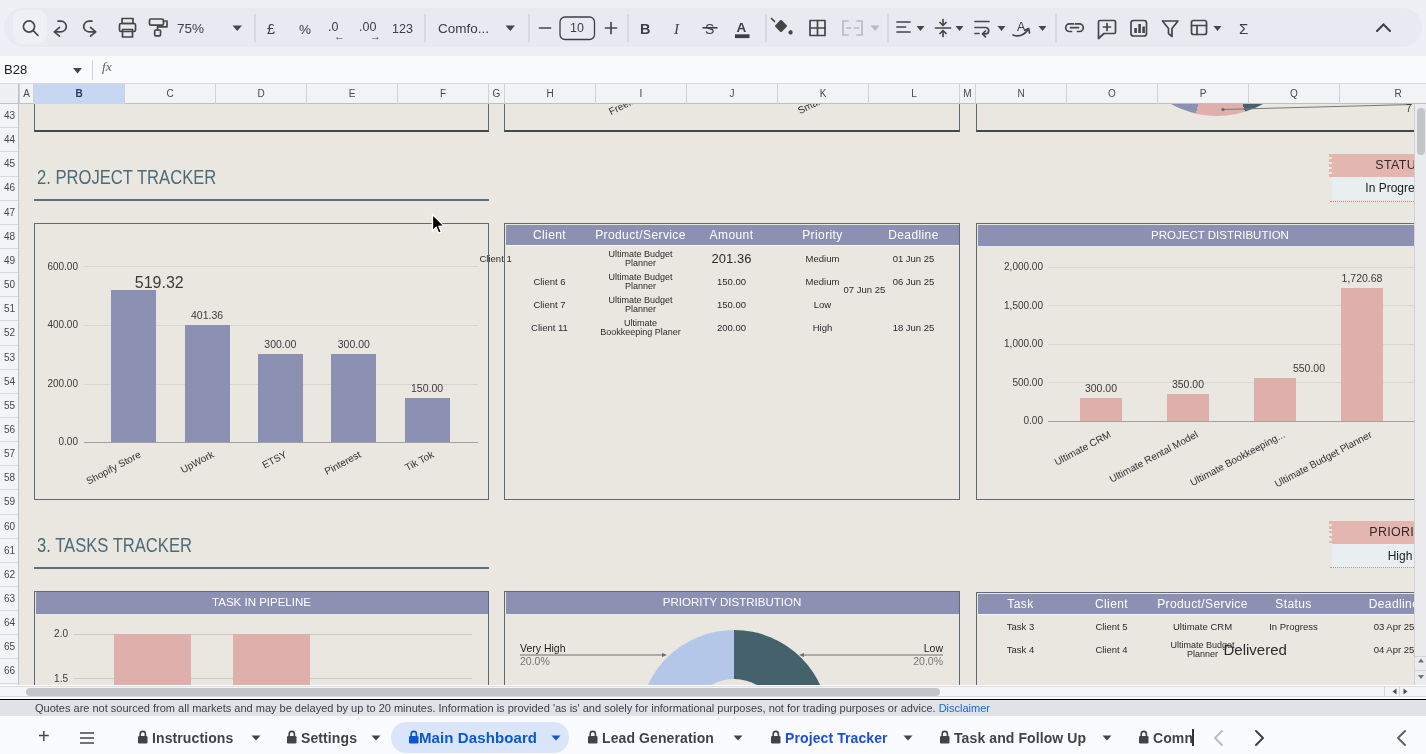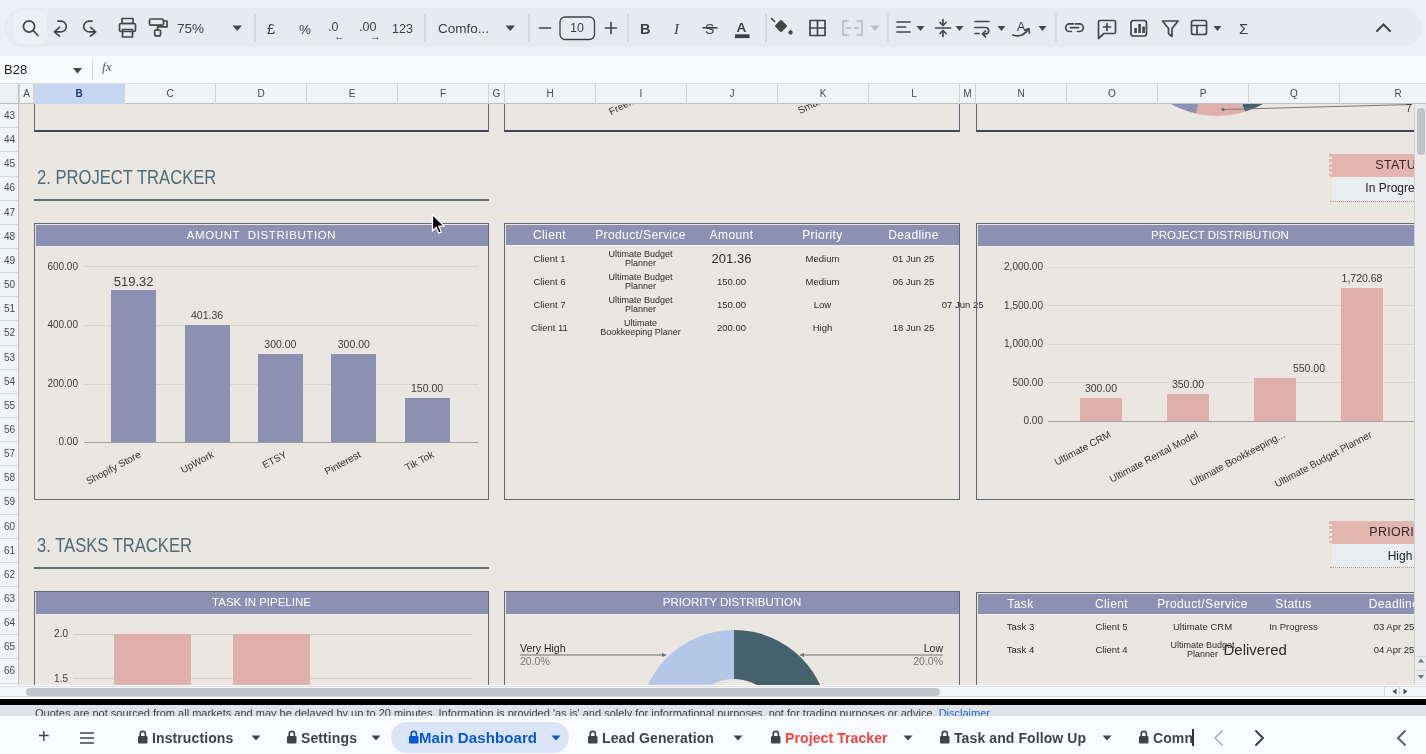--- a/index.html
+++ b/index.html
@@ -130,68 +130,65 @@
 <div class="a xlab" style="left:801px;top:1px;transform:rotate(-27deg);transform-origin:0 100%">Small Busines</div>
 <div class="a" style="left:1123px;top:-176px;width:188px;height:188px;border-radius:50%;background:conic-gradient(from 120deg, #44616c 0 42.6deg, #dfafab 42.6deg 72.9deg, #8c91b3 72.9deg 100deg, #eae7e1 100deg 360deg)"></div>
 <svg class="a" style="left:1219px;top:-4px" width="200" height="24">
       <line x1="3" y1="9.5" x2="193" y2="4.5" stroke="#777" stroke-width="1"></line>
       <circle cx="4" cy="9.5" r="1.6" fill="#666"></circle>
     </svg>
 <div class="a" style="left:1406px;top:-1px;font-size:10px;color:#333">7</div>
 <div class="a" style="left:37px;top:62.5px;font-size:20px;line-height:20px;color:#4d6b79;white-space:nowrap;transform:scaleX(0.83);transform-origin:0 50%">2. PROJECT TRACKER</div>
 <div class="a" style="left:34px;top:95px;width:455px;height:1.5px;background:#57707d;"></div>
 <div class="a" style="left:34px;top:119px;width:455px;height:277px;border:1.5px solid #5f6a74;"></div>
-<div class="a" style="left:35.5px;top:120.5px;width:452px;height:21px;background:#8c91b3;">
-      <div class="hdrtxt" style="letter-spacing:0.6px">AMOUNT&nbsp; DISTRIBUTION</div>
-    </div>
 <div class="a" style="left:84px;top:162.3px;width:394px;height:1px;background:#d9d6d0;"></div>
 <div class="a" style="left:84px;top:220.89999999999998px;width:394px;height:1px;background:#d9d6d0;"></div>
 <div class="a" style="left:84px;top:279.5px;width:394px;height:1px;background:#d9d6d0;"></div>
 <div class="a" style="left:84px;top:337.8px;width:394px;height:1.5px;background:#a3a19c;"></div>
 <div class="a" style="left:38px;top:156.8px;width:40px;text-align:right;font-size:10px;color:#3a3a3a;line-height:11px">600.00</div>
 <div class="a" style="left:38px;top:215.39999999999998px;width:40px;text-align:right;font-size:10px;color:#3a3a3a;line-height:11px">400.00</div>
 <div class="a" style="left:38px;top:274.0px;width:40px;text-align:right;font-size:10px;color:#3a3a3a;line-height:11px">200.00</div>
 <div class="a" style="left:38px;top:332.3px;width:40px;text-align:right;font-size:10px;color:#3a3a3a;line-height:11px">0.00</div>
 <div class="a" style="left:111.2px;top:186.0px;width:45px;height:151.8px;background:#8c91b3;"></div>
-<div class="a" style="left:83.7px;top:170.0px;width:100px;text-align:center;font-size:13px;color:#3a3a3a">519.32</div>
+<div class="a" style="left:83.7px;top:170.0px;width:100px;text-align:right;font-size:16px;color:#3a3a3a">519.32</div>
 <div class="a xlab" style="left:-60.30000000000001px;top:344px;width:200px;text-align:right;transform:rotate(-28deg);transform-origin:100% 50%">Shopify Store</div>
 <div class="a" style="left:184.6px;top:220.5px;width:45px;height:117.30000000000001px;background:#8c91b3;"></div>
 <div class="a" style="left:157.1px;top:204.5px;width:100px;text-align:center;font-size:10.5px;color:#3a3a3a">401.36</div>
 <div class="a xlab" style="left:13.099999999999994px;top:344px;width:200px;text-align:right;transform:rotate(-28deg);transform-origin:100% 50%">UpWork</div>
 <div class="a" style="left:257.9px;top:250.2px;width:45px;height:87.60000000000002px;background:#8c91b3;"></div>
 <div class="a" style="left:230.39999999999998px;top:234.2px;width:100px;text-align:center;font-size:10.5px;color:#3a3a3a">300.00</div>
 <div class="a xlab" style="left:86.39999999999998px;top:344px;width:200px;text-align:right;transform:rotate(-28deg);transform-origin:100% 50%">ETSY</div>
 <div class="a" style="left:331.3px;top:250.2px;width:45px;height:87.60000000000002px;background:#8c91b3;"></div>
 <div class="a" style="left:303.8px;top:234.2px;width:100px;text-align:center;font-size:10.5px;color:#3a3a3a">300.00</div>
 <div class="a xlab" style="left:159.8px;top:344px;width:200px;text-align:right;transform:rotate(-28deg);transform-origin:100% 50%">Pinterest</div>
 <div class="a" style="left:404.6px;top:294.1px;width:45px;height:43.69999999999999px;background:#8c91b3;"></div>
 <div class="a" style="left:377.1px;top:278.1px;width:100px;text-align:center;font-size:10.5px;color:#3a3a3a">150.00</div>
 <div class="a xlab" style="left:233.10000000000002px;top:344px;width:200px;text-align:right;transform:rotate(-28deg);transform-origin:100% 50%">Tik Tok</div>
 <div class="a" style="left:504px;top:119px;width:456px;height:277px;border:1.5px solid #5f6a74;"></div>
 <div class="a" style="left:505.5px;top:120.5px;width:453px;height:21px;background:#8c91b3;border-bottom:1px solid #f6f6f4;"></div>
 <div class="a" style="left:479.5px;top:120.5px;width:140px;text-align:center;color:#fff;font-size:12px;line-height:21px;letter-spacing:0.4px">Client</div>
 <div class="a" style="left:570.5px;top:120.5px;width:140px;text-align:center;color:#fff;font-size:12px;line-height:21px;letter-spacing:0.4px">Product/Service</div>
 <div class="a" style="left:661.5px;top:120.5px;width:140px;text-align:center;color:#fff;font-size:12px;line-height:21px;letter-spacing:0.4px">Amount</div>
 <div class="a" style="left:752.5px;top:120.5px;width:140px;text-align:center;color:#fff;font-size:12px;line-height:21px;letter-spacing:0.4px">Priority</div>
 <div class="a" style="left:843.5px;top:120.5px;width:140px;text-align:center;color:#fff;font-size:12px;line-height:21px;letter-spacing:0.4px">Deadline</div>
-<div class="a" style="left:479.5px;top:143px;width:140px;height:23px;text-align:center;font-size:9.5px;line-height:23px;color:#2b2b2b;display:block">Client 1</div>
+<div class="a" style="left:479.5px;top:143px;width:140px;height:23px;text-align:left;font-size:9.5px;line-height:23px;color:#2b2b2b;display:block">Client 1</div>
 <div class="a" style="left:570.5px;top:143px;width:140px;height:23px;padding-top:2.5px;text-align:center;font-size:9px;line-height:9.5px;color:#2b2b2b;display:block">Ultimate Budget<br>Planner</div>
 <div class="a" style="left:661.5px;top:143px;width:140px;height:23px;text-align:center;font-size:13px;line-height:23px;color:#2b2b2b;display:block">201.36</div>
 <div class="a" style="left:752.5px;top:143px;width:140px;height:23px;text-align:center;font-size:9.5px;line-height:23px;color:#2b2b2b;display:block">Medium</div>
 <div class="a" style="left:843.5px;top:143px;width:140px;height:23px;text-align:center;font-size:9.5px;line-height:23px;color:#2b2b2b;display:block">01 Jun 25</div>
 <div class="a" style="left:479.5px;top:166px;width:140px;height:23px;text-align:center;font-size:9.5px;line-height:23px;color:#2b2b2b;display:block">Client 6</div>
 <div class="a" style="left:570.5px;top:166px;width:140px;height:23px;padding-top:2.5px;text-align:center;font-size:9px;line-height:9.5px;color:#2b2b2b;display:block">Ultimate Budget<br>Planner</div>
 <div class="a" style="left:661.5px;top:166px;width:140px;height:23px;text-align:center;font-size:9.5px;line-height:23px;color:#2b2b2b;display:block">150.00</div>
 <div class="a" style="left:752.5px;top:166px;width:140px;height:23px;text-align:center;font-size:9.5px;line-height:23px;color:#2b2b2b;display:block">Medium</div>
 <div class="a" style="left:843.5px;top:166px;width:140px;height:23px;text-align:center;font-size:9.5px;line-height:23px;color:#2b2b2b;display:block">06 Jun 25</div>
 <div class="a" style="left:479.5px;top:189px;width:140px;height:23px;text-align:center;font-size:9.5px;line-height:23px;color:#2b2b2b;display:block">Client 7</div>
 <div class="a" style="left:570.5px;top:189px;width:140px;height:23px;padding-top:2.5px;text-align:center;font-size:9px;line-height:9.5px;color:#2b2b2b;display:block">Ultimate Budget<br>Planner</div>
 <div class="a" style="left:661.5px;top:189px;width:140px;height:23px;text-align:center;font-size:9.5px;line-height:23px;color:#2b2b2b;display:block">150.00</div>
 <div class="a" style="left:752.5px;top:189px;width:140px;height:23px;text-align:center;font-size:9.5px;line-height:23px;color:#2b2b2b;display:block">Low</div>
-<div class="a" style="left:843.5px;top:189px;width:140px;height:23px;text-align:right;font-size:9.5px;line-height:23px;color:#2b2b2b;display:block">07 Jun 25</div>
+<div class="a" style="left:843.5px;top:174px;width:140px;height:23px;text-align:left;font-size:9.5px;line-height:23px;color:#2b2b2b;display:block">07 Jun 25</div>
 <div class="a" style="left:479.5px;top:212px;width:140px;height:23px;text-align:center;font-size:9.5px;line-height:23px;color:#2b2b2b;display:block">Client 11</div>
 <div class="a" style="left:570.5px;top:212px;width:140px;height:23px;padding-top:2.5px;text-align:center;font-size:9px;line-height:9.5px;color:#2b2b2b;display:block">Ultimate<br>Bookkeeping Planer</div>
 <div class="a" style="left:661.5px;top:212px;width:140px;height:23px;text-align:center;font-size:9.5px;line-height:23px;color:#2b2b2b;display:block">200.00</div>
 <div class="a" style="left:752.5px;top:212px;width:140px;height:23px;text-align:center;font-size:9.5px;line-height:23px;color:#2b2b2b;display:block">High</div>
 <div class="a" style="left:843.5px;top:212px;width:140px;height:23px;text-align:center;font-size:9.5px;line-height:23px;color:#2b2b2b;display:block">18 Jun 25</div>
 <div class="a" style="left:976px;top:119px;width:450px;height:277px;border-left:1.5px solid #5f6a74;border-top:1.5px solid #5f6a74;border-bottom:1.5px solid #5f6a74;"></div>
 <div class="a" style="left:977.5px;top:120.5px;width:448.5px;height:21px;background:#8c91b3;"></div>
 <div class="a" style="left:977.5px;top:120.5px;width:485px;text-align:center;color:#fff;font-size:11.5px;line-height:21px">PROJECT DISTRIBUTION</div>
 <div class="a" style="left:1048px;top:162.60000000000002px;width:378px;height:1px;background:#d9d6d0;"></div>
 <div class="a" style="left:1048px;top:201.13px;width:378px;height:1px;background:#d9d6d0;"></div>
@@ -338,21 +335,21 @@
     </svg>
 </div>
 <div class="a" style="left:0;top:686px;width:1426px;height:11px;background:#f4f5f6;border-top:1px solid #dddfe2;border-bottom:1px solid #d4d6d9"></div>
 <div class="a" style="left:26px;top:687.5px;width:914px;height:8px;border-radius:4px;background:#c2c5c9"></div>
 <div class="a" style="left:1384px;top:686px;width:1px;height:11px;background:#d8d8da"></div>
 <div class="a" style="left:1399px;top:686px;width:1px;height:11px;background:#d8d8da"></div>
 <svg class="a" style="left:1380px;top:686px" width="46" height="11">
     <path d="M12.5 5.5 l4 -3 v6 z" fill="#4c4f52"></path>
     <path d="M27.5 5.5 l-4 -3 v6 z" fill="#4c4f52"></path>
   </svg>
-<div class="a" style="left:0;top:699px;width:1426px;height:28px;background:#dfe2e7;border-top:6px solid #000000">
+<div class="a" style="left:0;top:699px;width:1426px;height:28px;background:#dfe2e7;border-top:1px solid #000000">
 <div class="a" style="left:35px;top:0;width:1300px;font-size:11px;line-height:17px;color:#3b3e43">Quotes are not sourced from all markets and may be delayed by up to 20 minutes. Information is provided 'as is' and solely for informational purposes, not for trading purposes or advice. <span style="color:#1967d2">Disclaimer</span></div>
   </div>
 <div class="a" style="left:0;top:716px;width:1426px;height:38px;background:#fafbfe">
 <div class="a" style="left:38px;top:9px;font-size:20px;color:#444746;font-weight:normal">+</div>
 <svg class="a" style="left:79px;top:14px" width="16" height="16">
       <path d="M1 3 h14 M1 8 h14 M1 13 h14" stroke="#444746" stroke-width="1.7"></path>
     </svg>
 <div class="a" style="left:391px;top:6px;width:178px;height:31px;border-radius:15.5px;background:#dbe5f9"></div>
 <svg class="a" style="left:136px;top:13px" width="13" height="16" viewBox="0 0 13 16">
       <rect x="2" y="7" width="9.5" height="7.5" rx="1.3" fill="#3f4449"></rect>
@@ -383,21 +380,21 @@
       <path d="M4.2 7 V5 a2.6 2.6 0 0 1 5.2 0 V7" stroke="#3f4449" stroke-width="1.6" fill="none"></path>
     </svg>
 <div class="a" style="left:602px;top:0;height:38px;line-height:44px;font-size:14px;font-weight:bold;letter-spacing:0.1px;color:#3f4449;white-space:nowrap">Lead Generation</div>
 <svg class="a" style="left:732px;top:18px" width="12" height="8">
       <path d="M1.5 1.5 h9 l-4.5 5 z" fill="#3f4449"></path>
     </svg>
 <svg class="a" style="left:769px;top:13px" width="13" height="16" viewBox="0 0 13 16">
       <rect x="2" y="7" width="9.5" height="7.5" rx="1.3" fill="#3f4449"></rect>
       <path d="M4.2 7 V5 a2.6 2.6 0 0 1 5.2 0 V7" stroke="#3f4449" stroke-width="1.6" fill="none"></path>
     </svg>
-<div class="a" style="left:785px;top:0;height:38px;line-height:44px;font-size:14px;font-weight:bold;letter-spacing:0.1px;color:#ef4444;white-space:nowrap">Project Tracker</div>
+<div class="a" style="left:785px;top:0;height:38px;line-height:44px;font-size:14px;font-weight:bold;letter-spacing:0.1px;color:#1d4ed8;white-space:nowrap">Project Tracker</div>
 <svg class="a" style="left:902px;top:18px" width="12" height="8">
       <path d="M1.5 1.5 h9 l-4.5 5 z" fill="#3f4449"></path>
     </svg>
 <svg class="a" style="left:938px;top:13px" width="13" height="16" viewBox="0 0 13 16">
       <rect x="2" y="7" width="9.5" height="7.5" rx="1.3" fill="#3f4449"></rect>
       <path d="M4.2 7 V5 a2.6 2.6 0 0 1 5.2 0 V7" stroke="#3f4449" stroke-width="1.6" fill="none"></path>
     </svg>
 <div class="a" style="left:954px;top:0;height:38px;line-height:44px;font-size:14px;font-weight:bold;letter-spacing:0.1px;color:#3f4449;white-space:nowrap">Task and Follow Up</div>
 <svg class="a" style="left:1101px;top:18px" width="12" height="8">
       <path d="M1.5 1.5 h9 l-4.5 5 z" fill="#3f4449"></path>

